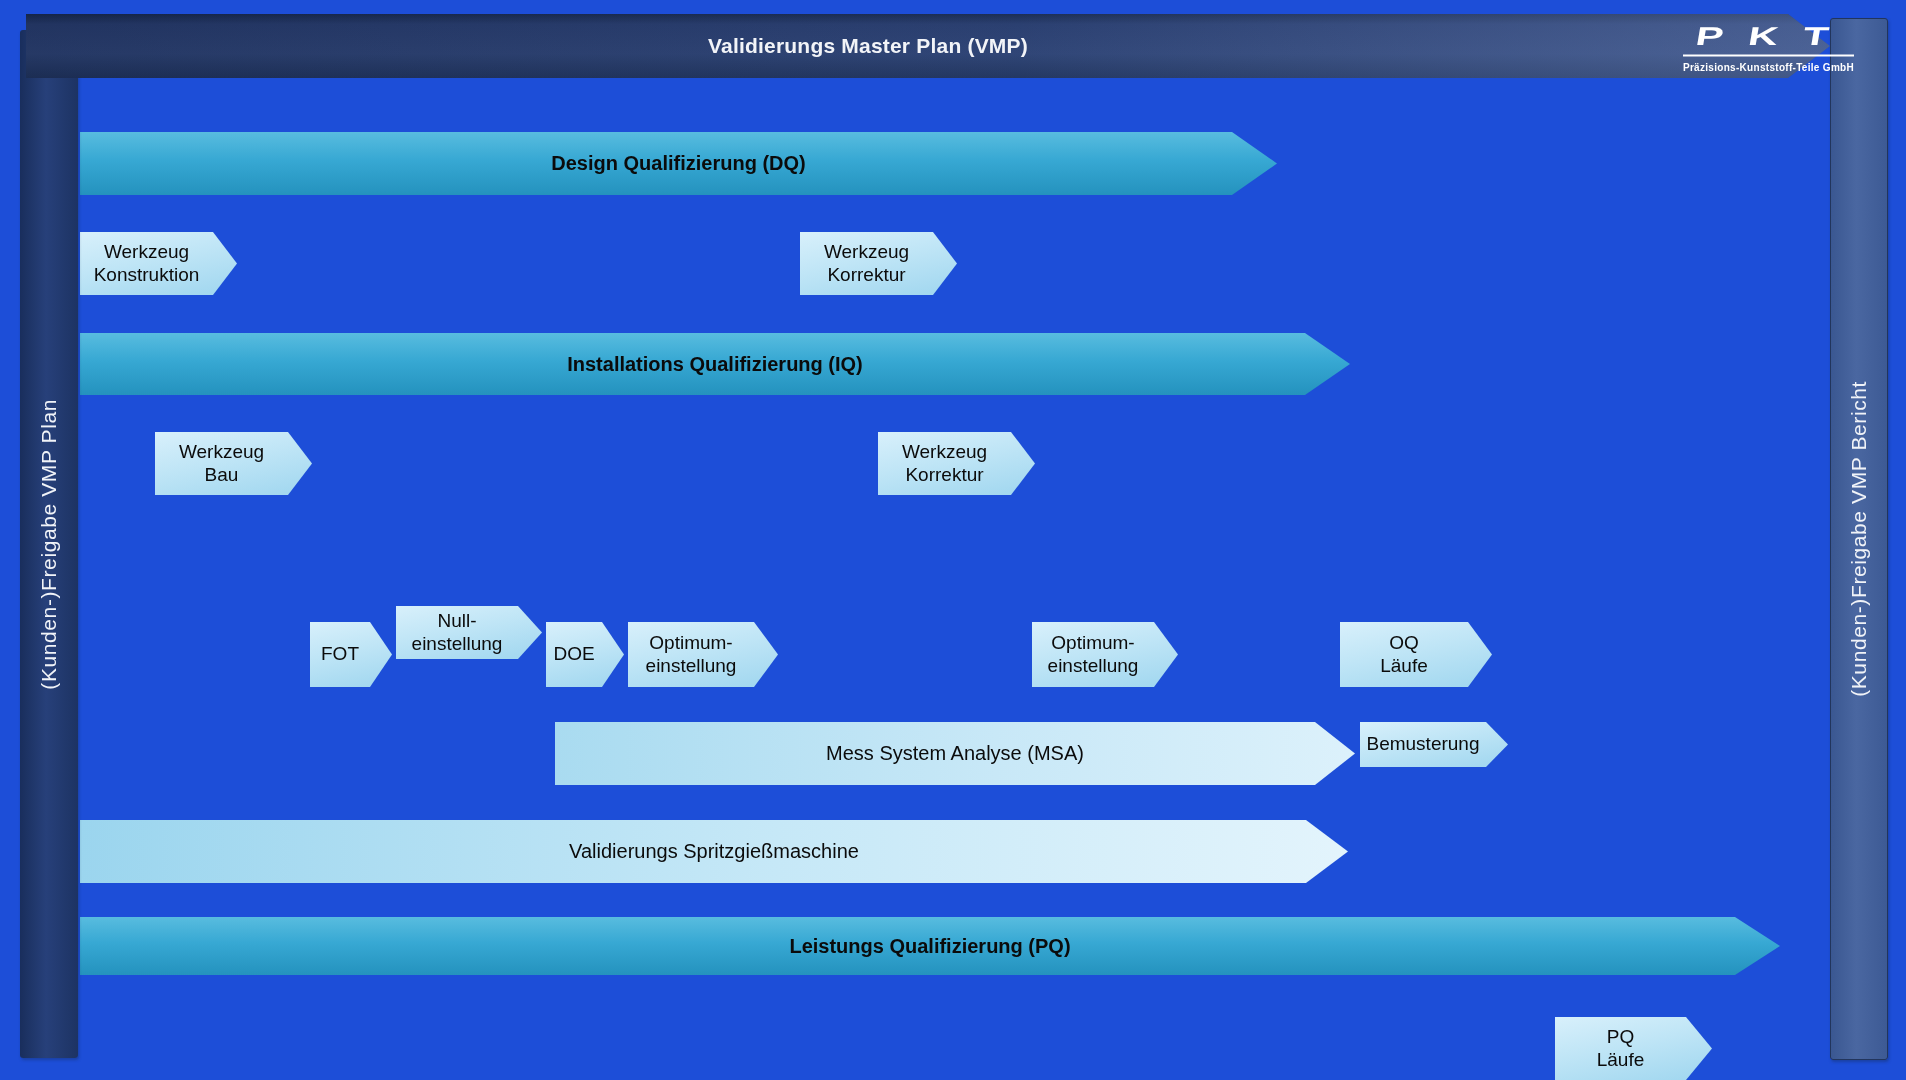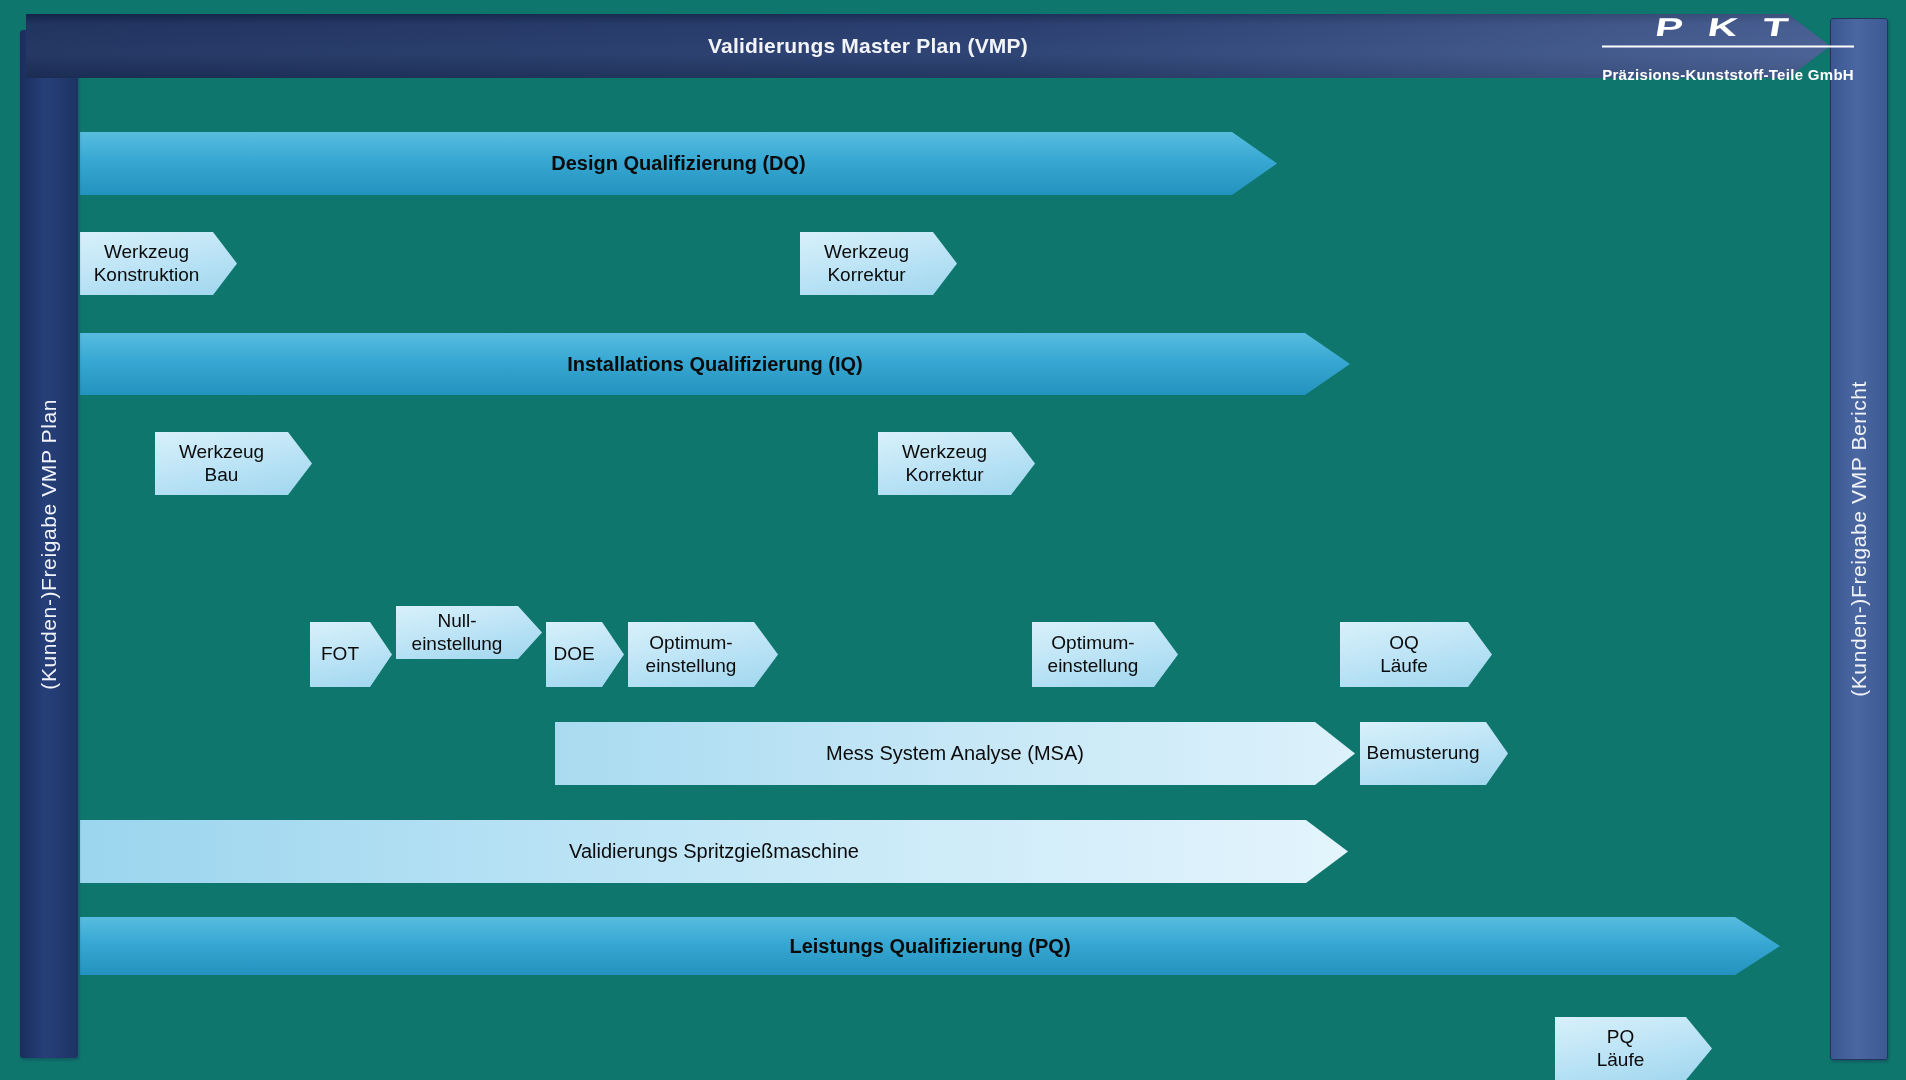--- a/index.html
+++ b/index.html
@@ -1,18 +1,18 @@
 <!DOCTYPE html>
 <html><head>
 <meta charset="utf-8">
 <style>
   html,body{margin:0;padding:0;background:#ffffff;}
   .canvas{
     position:relative; width:1906px; height:1080px; overflow:hidden;
-    background:#0f766e;
+    background:#1d4ed8;
     font-family:"Liberation Sans","DejaVu Sans",sans-serif;
     color:#0b0b0b;
   }
   
   .arrow{
     position:absolute;
     display:flex; align-items:center; justify-content:center;
     clip-path:polygon(0 0, calc(100% - var(--tip)) 0, 100% 50%, calc(100% - var(--tip)) 100%, 0 100%);
     filter:drop-shadow(0 0 1px rgba(16,42,66,.85)) drop-shadow(1px 2px 1px rgba(20,50,80,.30));
     margin-top:17px;
@@ -44,21 +44,21 @@
   }
   .logo{
     position:absolute; right:52px; top:50%; transform:translateY(-50%);
     text-align:center; color:#ffffff; line-height:1; z-index:5;
   }
   .logo .acronym{
     font-size:33px; font-weight:800; letter-spacing:20px;
     transform:scale(1.25,.78) skewX(-6deg); transform-origin:center;
     display:block; margin-bottom:2px; padding-left:10px;
   }
-  .logo .sub{font-size:15px; font-weight:bold; letter-spacing:.3px; display:block; border-top:2px solid #ffffff; padding-top:19px;}
+  .logo .sub{font-size:10px; font-weight:bold; letter-spacing:.3px; display:block; border-top:2px solid #ffffff; padding-top:6px;}
   .sidebar{
     position:absolute; display:flex; align-items:center; justify-content:center;
     border-radius:3px;
   }
   .sidebar .vtext{
     writing-mode:vertical-rl; transform:rotate(180deg);
     color:#f0f3f8; font-size:21px; letter-spacing:.6px; white-space:nowrap;
   }
   .side-left{
     left:20px; top:30px; width:58px; height:1028px; z-index:3;
@@ -168,21 +168,21 @@
         <span>einstellung</span>
       </div>
   </div>
   <div class="arrow chip" style="left:1340px;top:605px;width:152px;height:65px;--tip:24px;">
     <div class="txt">
         <span>OQ</span>
         <span>Läufe</span>
       </div>
   </div>
 
-  <div class="arrow chip" style="left:1360px;top:705px;width:148px;height:63px;--tip:22px;">
+  <div class="arrow chip" style="left:1360px;top:705px;width:148px;height:45px;--tip:22px;">
     <div class="txt">
         <span>Bemusterung</span>
       </div>
   </div>
 
   <div class="arrow chip" style="left:1555px;top:1000px;width:157px;height:63px;--tip:26px;">
     <div class="txt">
         <span>PQ</span>
         <span>Läufe</span>
       </div>

